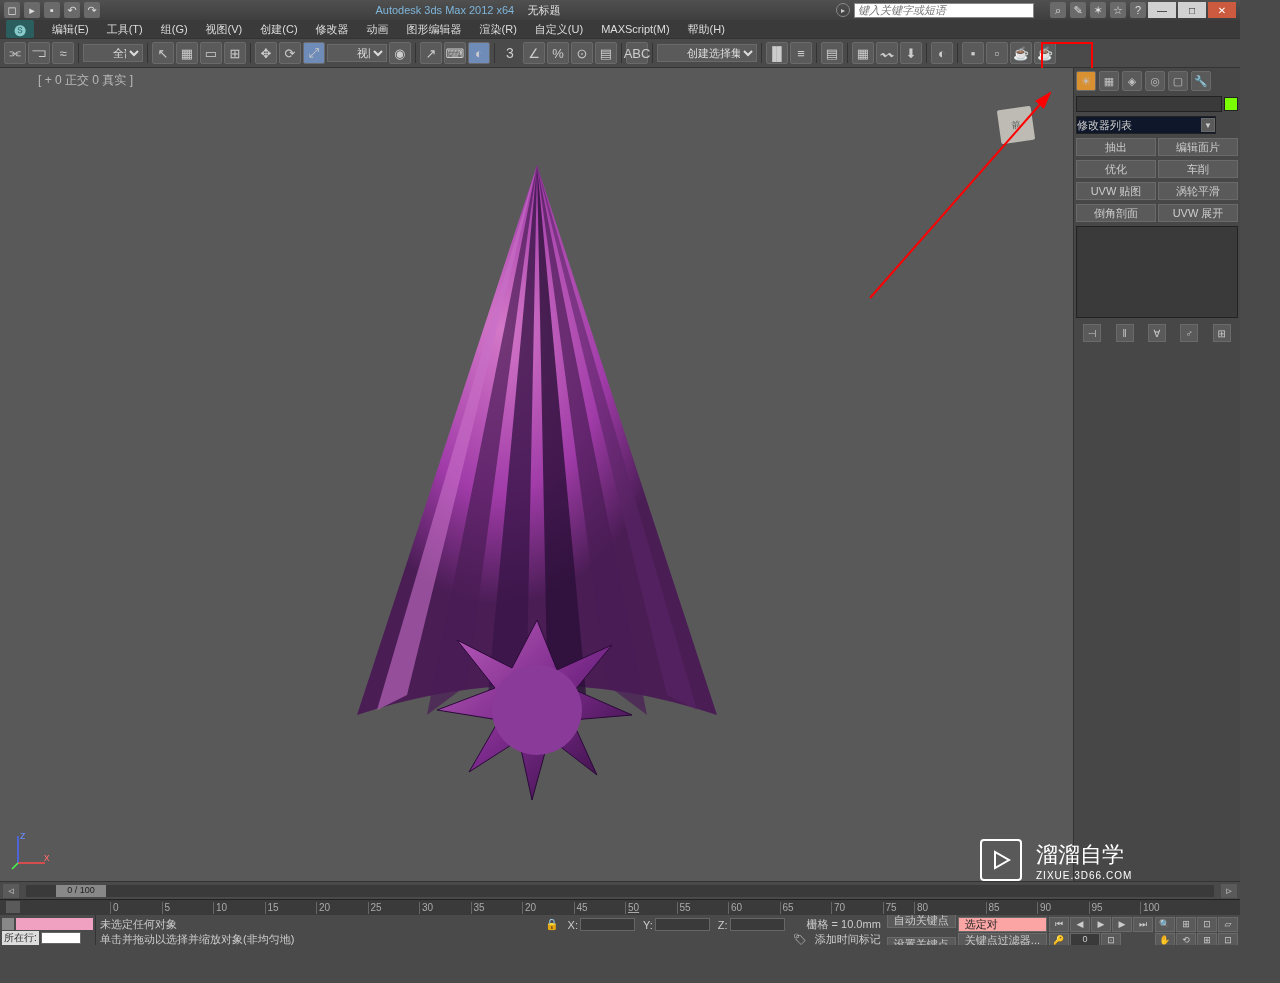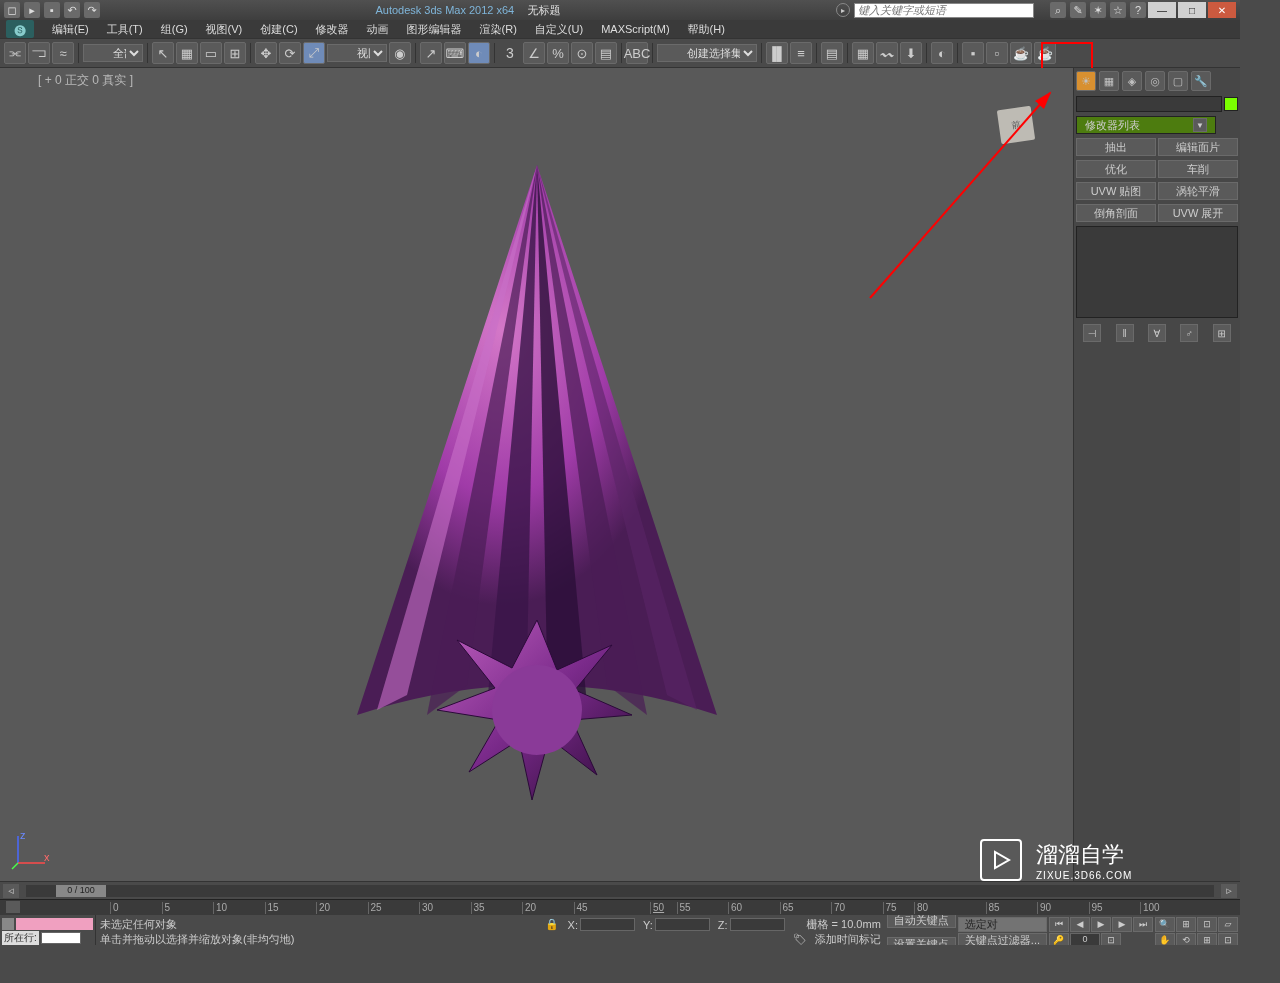--- a/index.html
+++ b/index.html
@@ -70,21 +70,21 @@
     .nav-btns .nb { width:20px; height:15px; background:#5a5a5a; border:1px solid #6a6a6a; display:flex;align-items:center;justify-content:center; color:#ccc; font-size:9px; }
     
     .viewport-model { position: absolute; top: 50%; left: 50%; transform: translate(-50%,-50%); }
     
     .coord-field { display:inline-flex; align-items:center; gap:2px; color:#ccc; }
     .coord-field input { width:55px; }
     
     .tb-dropdown { width:100px; }
     .tb-dropdown.wide { width:60px; }
     
-    .modifier-dd { width:140px; height:18px; background:#4d7c0f; border:1px solid #222; color:#ccc; padding:0 8px; display:flex; align-items:center; justify-content:space-between; margin:2px; }
+    .modifier-dd { width:140px; height:18px; background:#0f172a; border:1px solid #222; color:#ccc; padding:0 0; display:flex; align-items:center; justify-content:space-between; margin:2px; }
     .modifier-dd .dd-arrow { width:14px; height:14px; background:#5a5a5a; border:1px solid #6a6a6a; display:flex;align-items:center;justify-content:center; font-size:8px; }
     
     .lock-icon { width:14px; height:14px; display:inline-flex; align-items:center; justify-content:center; color:#ccc; }
     
     .autokey-btn { padding:0 6px; height:15px; background:#5a5a5a; border:1px solid #6a6a6a; color:#ccc; font-size:11px; display:flex; align-items:center; }
     
     .vp-cube { position:absolute; top:40px; right:40px; width:34px; height:34px; background:#d0cdc5; transform: rotate(-8deg); opacity:0.85; border-radius:2px; display:flex;align-items:center;justify-content:center; font-size:9px; color:#555; }
   </style>
 </head>
 <body>
@@ -309,21 +309,21 @@
 <span class="tick" style="left: 110px;">0</span>
     <span class="tick" style="left: 161.5px;">5</span>
     <span class="tick" style="left: 213px;">10</span>
     <span class="tick" style="left: 264.5px;">15</span>
     <span class="tick" style="left: 316px;">20</span>
     <span class="tick" style="left: 367.5px;">25</span>
     <span class="tick" style="left: 419px;">30</span>
     <span class="tick" style="left: 470.5px;">35</span>
     <span class="tick" style="left: 522px;">20</span>
     <span class="tick" style="left: 573.5px;">45</span>
-    <span class="tick" style="left: 650px; text-decoration: underline;">50</span>
+    <span class="tick" style="left: 625px; text-decoration: underline;">50</span>
     <span class="tick" style="left: 676.5px;">55</span>
     <span class="tick" style="left: 728px;">60</span>
     <span class="tick" style="left: 779.5px;">65</span>
     <span class="tick" style="left: 831px;">70</span>
     <span class="tick" style="left: 882.5px;">75</span>
     <span class="tick" style="left: 902px; margin-left: 12px;">80</span>
     <span class="tick" style="left: 985.5px;">85</span>
     <span class="tick" style="left: 1037px;">90</span>
     <span class="tick" style="left: 1088.5px;">95</span>
     <span class="tick" style="left: 1140px;">100</span>
@@ -365,21 +365,21 @@
       <span class="lock-icon">🏷</span>
       <span>添加时间标记</span>
     </div>
   </div>
   <div class="status-right">
     <div style="display:flex;flex-direction:column;gap:9px">
       <span class="autokey-btn">自动关键点</span>
       <span class="autokey-btn">设置关键点</span>
     </div>
     <div style="display:flex;flex-direction:column;gap:1px">
-      <span class="autokey-btn" style="background:#737373;color:#222">选定对</span>
+      <span class="autokey-btn" style="background:#fca5a5;color:#222">选定对</span>
       <span class="autokey-btn">关键点过滤器...</span>
     </div>
     <div class="nav-btns">
       <div class="nb-row">
         <span class="nb">⏮</span>
         <span class="nb">◀</span>
         <span class="nb">▶</span>
         <span class="nb">▶</span>
         <span class="nb">⏭</span>
       </div>

